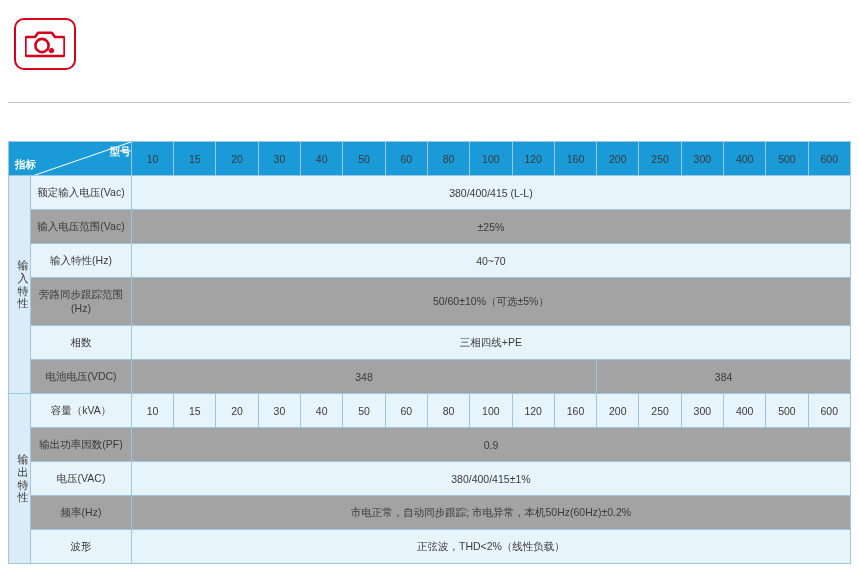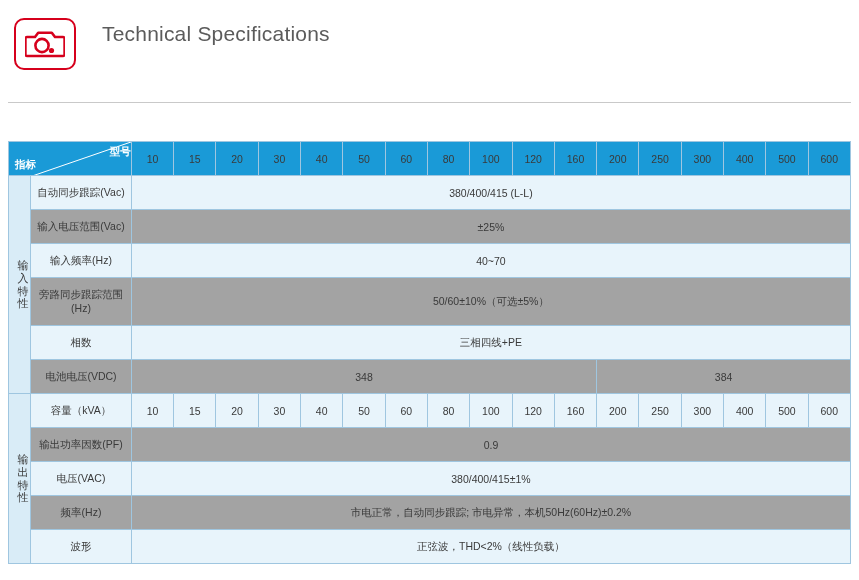--- a/index.html
+++ b/index.html
@@ -166,21 +166,20 @@
 
   <div class="header">
     <div class="logo-box">
       <svg width="40" height="28" viewBox="0 0 40 28" aria-hidden="true">
         <path d="M2 7 h8 l3.2 -4.2 h13.6 L30 7 h8 a1.6 1.6 0 0 1 1.6 1.6 v15.8 A1.6 1.6 0 0 1 38 26 H2 A1.6 1.6 0 0 1 0.4 24.4 V8.6 A1.6 1.6 0 0 1 2 7 Z" fill="none" stroke="#d6001c" stroke-width="2.6" stroke-linejoin="round"></path>
         <circle cx="17" cy="15.5" r="6.6" fill="none" stroke="#d6001c" stroke-width="2.6"></circle>
         <circle cx="26.5" cy="20.5" r="2.6" fill="#d6001c"></circle>
       </svg>
     </div>
     <div class="title-wrap">
-      <div class="title-en">Technical Specifications</div>
     </div>
   </div>
   <div class="rule"></div>
 
   <div class="table-wrap">
     <table class="spec">
       <colgroup>
         <col style="width:22px">
         <col style="width:100px">
         <col style="width:42px">
@@ -229,29 +228,29 @@
         <th class="model">300</th>
         <th class="model">400</th>
         <th class="model">500</th>
         <th class="model">600</th>
       </tr>
 
       <tr class="shade">
         <td class="group" rowspan="6">
           <span>输入特性</span>
         </td>
-        <td class="param">自动同步跟踪(Vac)</td>
+        <td class="param">额定输入电压(Vac)</td>
         <td class="value" colspan="17">380/400/415 (L-L)</td>
       </tr>
       <tr class="plain">
         <td class="param">输入电压范围(Vac)</td>
         <td class="value" colspan="17">±25%</td>
       </tr>
       <tr class="shade">
-        <td class="param">输入频率(Hz)</td>
+        <td class="param">输入特性(Hz)</td>
         <td class="value" colspan="17">40~70</td>
       </tr>
       <tr class="plain" style="height:48px">
         <td class="param">旁路同步跟踪范围(Hz)</td>
         <td class="value" colspan="17">50/60±10%（可选±5%）</td>
       </tr>
       <tr class="shade">
         <td class="param">相数</td>
         <td class="value" colspan="17">三相四线+PE</td>
       </tr>

